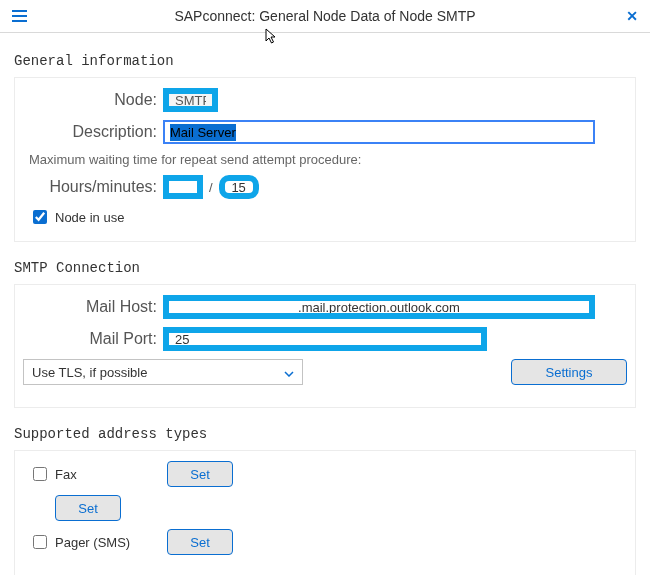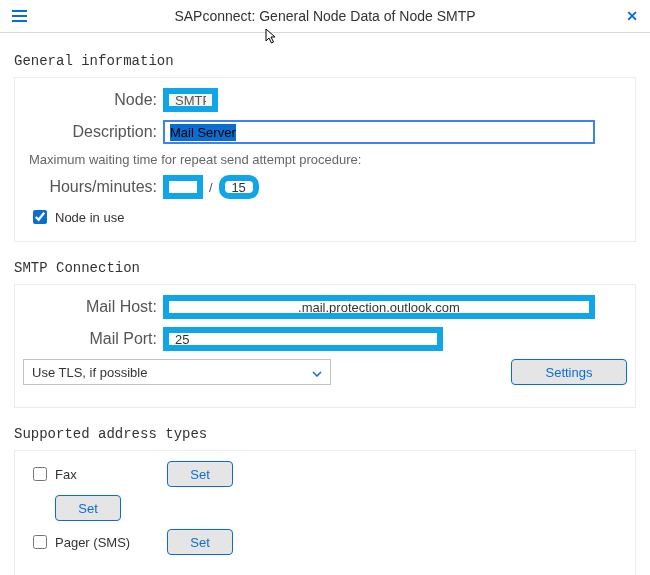--- a/index.html
+++ b/index.html
@@ -118,21 +118,21 @@
     border-radius: 4px;
     padding: 0 24px;
     font-size: 13px;
     cursor: pointer;
   }
   .btn.settings { width: 116px; padding:0;}
   .btn.set { width: 66px; padding:0;}
   .select {
     border: 1px solid #c3c3c3;
     height: 26px;
-    width: 308px;
+    width: 280px;
     display:flex;
     align-items:center;
     justify-content:space-between;
     padding: 0 8px;
     color:#333;
     background:#fff;
     cursor:pointer;
   }
   .chevron {
     color:#0a6ed1;
@@ -190,21 +190,21 @@
   </div>
 
   <div class="section-title">SMTP Connection</div>
   <div class="panel">
     <div class="row">
       <div class="label">Mail Host:</div>
       <input class="inp" style="width: 432px; text-align: center;" value=".mail.protection.outlook.com">
     </div>
     <div class="row">
       <div class="label">Mail Port:</div>
-      <input class="inp" style="width: 280px;" value="25">
+      <input class="inp" style="width: 324px;" value="25">
     </div>
     <div class="row">
       <div class="select">
         <span>Use TLS, if possible</span>
         <span class="chevron">
           <svg width="10" height="6" viewBox="0 0 10 6">
               <path d="M1 1 L5 5 L9 1" stroke="#0a6ed1" stroke-width="1.5" fill="none"></path>
             </svg>
         </span>
       </div>

